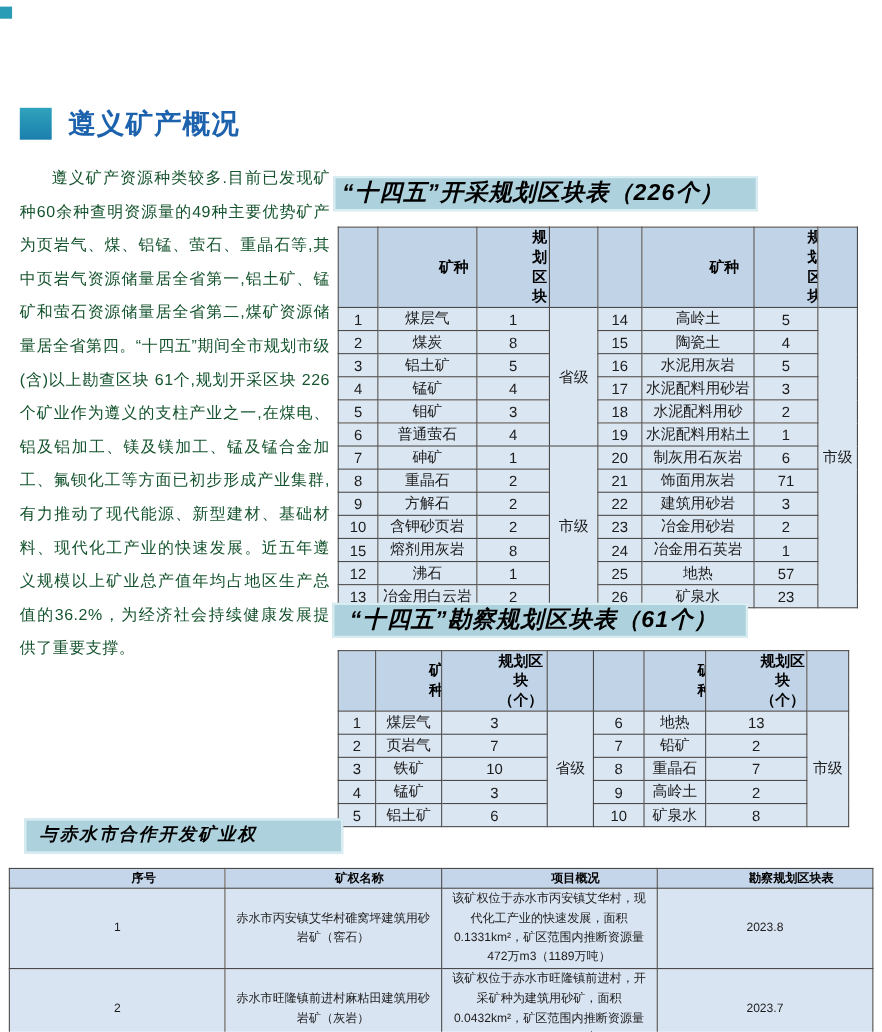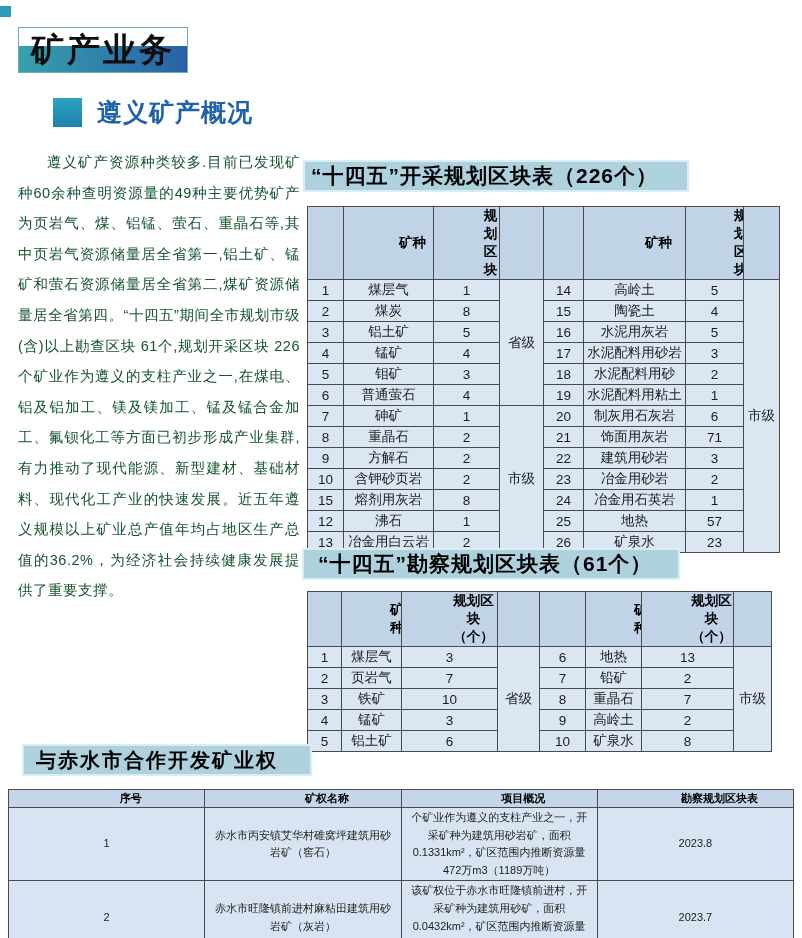--- a/index.html
+++ b/index.html
@@ -9,33 +9,33 @@
   .corner-mark { position:absolute; left:0; top:6px; width:11px; height:11px; background:#2a9cb5; }
 
   .title-box { position:absolute; left:18px; top:27px; width:170px; height:46px;
     border:1px solid #74a9bc; background:#ffffff; }
   .title-band { position:absolute; left:0; bottom:0; width:100%; height:26px;
     background:linear-gradient(90deg,#36a1ab,#2a60a9); }
   .title-text { position:absolute; left:0; top:0; width:100%; height:100%;
     display:flex; align-items:center; justify-content:center;
     font-size:33px; font-weight:bold; color:#0d0d0d; letter-spacing:3px; }
 
-  .section-header { position:absolute; left:18px; top:96px; display:flex; align-items:center;margin-left:35px; }
+  .section-header { position:absolute; left:18px; top:96px; display:flex; align-items:center; }
   .section-square { width:29px; height:29px; background:linear-gradient(180deg,#2fa3bc,#1c7fae); }
   .section-title { margin-left:15px; font-size:25px; font-weight:bold; color:#1d62ad; letter-spacing:1px; }
 
   .intro { position:absolute; left:18px; top:147px; width:282px;
     font-size:14.5px; line-height:30.6px; color:#14532d;
     text-align:justify; text-indent:2em; letter-spacing:0.5px; }
 
   .tbl-title { position:absolute; background:#aed2dd; border:2px solid #d9edf3;
-    font-weight:bold; color:#000; white-space:nowrap; }
+    font-weight:bold; color:#000; white-space:nowrap;font-style:italic; }
   .tbl-title.t1 { left:303px; top:160px; width:386px; height:32px; font-size:21px; line-height:28px; padding-left:6px; letter-spacing:1px; }
   .tbl-title.t2 { left:302px; top:548px; width:378px; height:32px; font-size:21px; line-height:28px; padding-left:14px; letter-spacing:1px; }
-  .tbl-title.t3 { left:22px;  top:744px; width:290px; height:32px; font-size:20px; line-height:28px; padding-left:12px; letter-spacing:2px; }
+  .tbl-title.t3 { left:22px;  top:744px; width:290px; height:32px; font-size:16px; line-height:28px; padding-left:12px; letter-spacing:2px; }
 
   table { position:absolute; border-collapse:collapse; table-layout:fixed; }
   th, td { border:1px solid #4a4a4a; text-align:center; vertical-align:middle; overflow:hidden; }
   th { background:#c0d3e7; font-weight:bold;padding-left:48px; }
   td { background:#dbe6f3; color:#1c1c1c; }
 
   #tbl1 { left:307px; top:206px; width:472px; }
   #tbl1 th { height:23px; font-size:13.5px; }
   #tbl1 td { height:21px; font-size:13.5px; }
   #tbl1 col:nth-child(1){width:36px} #tbl1 col:nth-child(2){width:90px}
@@ -55,24 +55,20 @@
   #tbl3 th { height:18px; font-size:11px; background:#c6d6ea; }
   #tbl3 td { height:42px; font-size:11px; background:#d9e4f2; line-height:1.6; padding:1px 5px; }
 </style>
 </head>
 <body>
 
 <div class="page">
 
   <div class="corner-mark"></div>
 
-  <div class="title-box">
-    <div class="title-band"></div>
-    <div class="title-text">矿产业务</div>
-  </div>
 
   <div class="section-header">
     <span class="section-square"></span>
     <span class="section-title">遵义矿产概况</span>
   </div>
 
   <p class="intro">遵义矿产资源种类较多.目前已发现矿种60余种查明资源量的49种主要优势矿产为页岩气、煤、铝锰、萤石、重晶石等,其中页岩气资源储量居全省第一,铝土矿、锰矿和萤石资源储量居全省第二,煤矿资源储量居全省第四。“十四五”期间全市规划市级(含)以上勘查区块 61个,规划开采区块 226 个矿业作为遵义的支柱产业之一,在煤电、铝及铝加工、镁及镁加工、锰及锰合金加工、氟钡化工等方面已初步形成产业集群,有力推动了现代能源、新型建材、基础材料、现代化工产业的快速发展。近五年遵义规模以上矿业总产值年均占地区生产总值的36.2%，为经济社会持续健康发展提供了重要支撑。</p>
 
   <div class="tbl-title t1">“十四五”开采规划区块表（226个）</div>
   <table id="tbl1">
@@ -292,21 +288,21 @@
           <th>序号</th>
           <th>矿权名称</th>
           <th>项目概况</th>
           <th>勘察规划区块表</th>
         </tr>
       </thead>
       <tbody>
         <tr>
           <td>1</td>
           <td>赤水市丙安镇艾华村碓窝坪建筑用砂岩矿（窖石）</td>
-          <td>个矿业作为遵义的支柱产业之一，开采矿种为建筑用砂岩矿，面积 0.1331km²，矿区范围内推断资源量472万m3（1189万吨）</td>
+          <td>该矿权位于赤水市丙安镇艾华村，现代化工产业的快速发展，面积 0.1331km²，矿区范围内推断资源量472万m3（1189万吨）</td>
           <td>2023.8</td>
         </tr>
         <tr>
           <td>2</td>
           <td>赤水市旺隆镇前进村麻粘田建筑用砂岩矿（灰岩）</td>
           <td>该矿权位于赤水市旺隆镇前进村，开采矿种为建筑用砂矿，面积0.0432km²，矿区范围内推断资源量159万m3（410万吨）</td>
           <td>2023.7</td>
         </tr>
       </tbody>
     </table>

